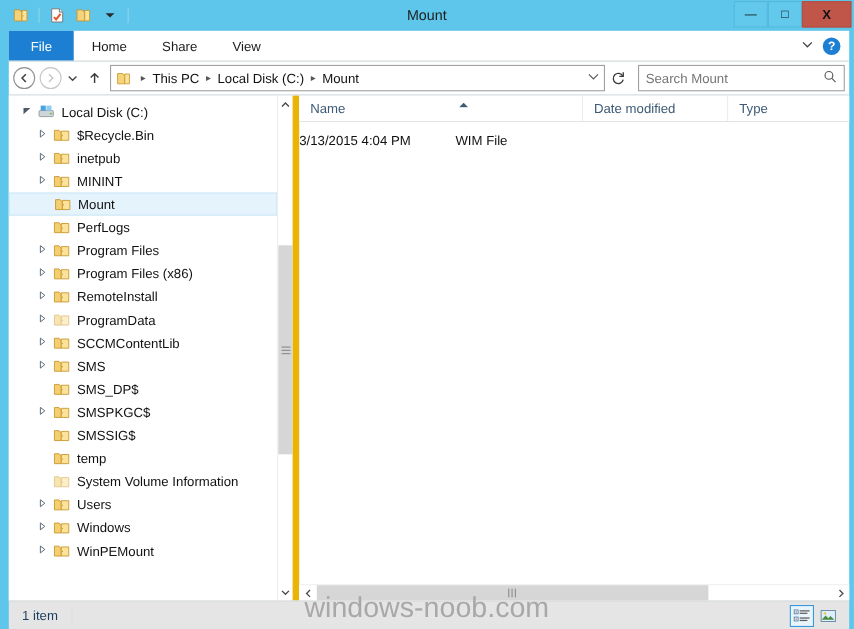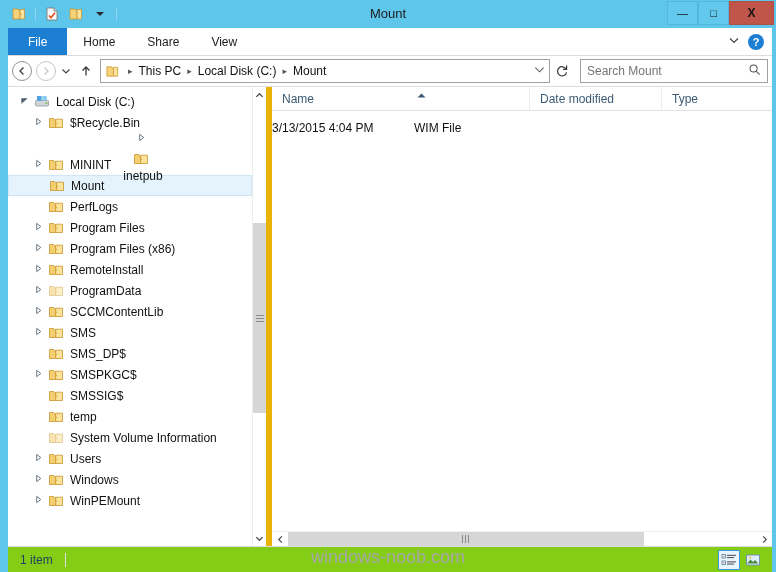--- a/index.html
+++ b/index.html
@@ -110,32 +110,32 @@
   .frow { height: 22px; display: flex; align-items: center; font-size: 12px; color: #111; }
   .fname { flex: 0 0 258px; display: flex; align-items: center; padding-left: 10px; }
   .fdate { flex: 0 0 132px; padding-left: 0px; color: #111; }
   .ftype { flex: 1 1 auto; padding-left: 10px; color: #111; }
   .hsb { height: 15px; flex: 0 0 15px; display: flex; align-items: stretch; background: #fff; border-top: 1px solid #f0f0f0; }
   .hsb-arrow { width: 16px; display: flex; align-items: center; justify-content: center; color: #5a5a5a; font-size: 9px; }
   .hsb-track { flex: 1 1 auto; position: relative; }
   .hsb-thumb { position: absolute; top: 0; bottom: 0; background: #d6d6d6; display: flex; align-items: center; justify-content: center; }
   
   #statusbar {
-    flex: 0 0 26px; height: 26px; background: #84cc16; margin: 0 4px 0 8px;
+    flex: 0 0 26px; height: 26px; background: #e5e5e5; margin: 0 4px 0 8px;
     border-top: 1px solid #dcdcdc; display: flex; align-items: center; position: relative;
   }
   #status-text { font-size: 12px; color: #1c3f5e; padding-left: 12px; }
   #status-sep { width: 1px; height: 14px; background: #e0e0e0; margin-left: 12px; }
   #viewbtns { margin-left: auto; display: flex; align-items: center; gap: 2px; padding-right: 8px; }
   .vbtn { width: 22px; height: 20px; display: flex; align-items: center; justify-content: center; border: 1px solid transparent; }
   .vbtn.active { border-color: #3a9ad9; background: #e9f4fc; }
   
   #watermark {
     position: absolute; left: 0; right: 0; bottom: 4px;
-    text-align: center; font-size: 18px; color: #a8a8a8;
+    text-align: center; font-size: 26px; color: #a8a8a8;
     font-family: "Liberation Sans", sans-serif; pointer-events: none;
     letter-spacing: 0px; z-index: 5;
   }
 </style>
 </head>
 <body>
 
 <div id="window">
 
   <div id="titlebar">
@@ -284,21 +284,21 @@
               </svg></span>
             <span class="tico">
               <svg width="16" height="16" viewBox="0 0 16 16" style="opacity:1">
                 <path d="M1.5 3.5h4.2l1 1.4h1V12.5h-6.2z" fill="#f3cf72" stroke="#c9962c" stroke-width="0.8"></path>
                 <path d="M7.7 4.2h6.8v8.3H7.7z" fill="#fbe39c" stroke="#c9962c" stroke-width="0.8"></path>
                 <circle cx="8.7" cy="8.3" r="0.55" fill="#c9962c"></circle>
               </svg>
             </span>
             <span class="tlabel">$Recycle.Bin</span>
           </div>
-          <div class="trow" style="padding-left: 22px; flex-direction: column;">
+          <div class="trow" style="padding-left: 22px;">
             <span class="tchev"><svg width="9" height="9" viewBox="0 0 10 10">
                 <path d="M3 1.5L7.5 5L3 8.5z" fill="none" stroke="#5a6a78" stroke-width="1"></path>
               </svg></span>
             <span class="tico">
               <svg width="16" height="16" viewBox="0 0 16 16" style="opacity:1">
                 <path d="M1.5 3.5h4.2l1 1.4h1V12.5h-6.2z" fill="#f3cf72" stroke="#c9962c" stroke-width="0.8"></path>
                 <path d="M7.7 4.2h6.8v8.3H7.7z" fill="#fbe39c" stroke="#c9962c" stroke-width="0.8"></path>
                 <circle cx="8.7" cy="8.3" r="0.55" fill="#c9962c"></circle>
               </svg>
             </span>

